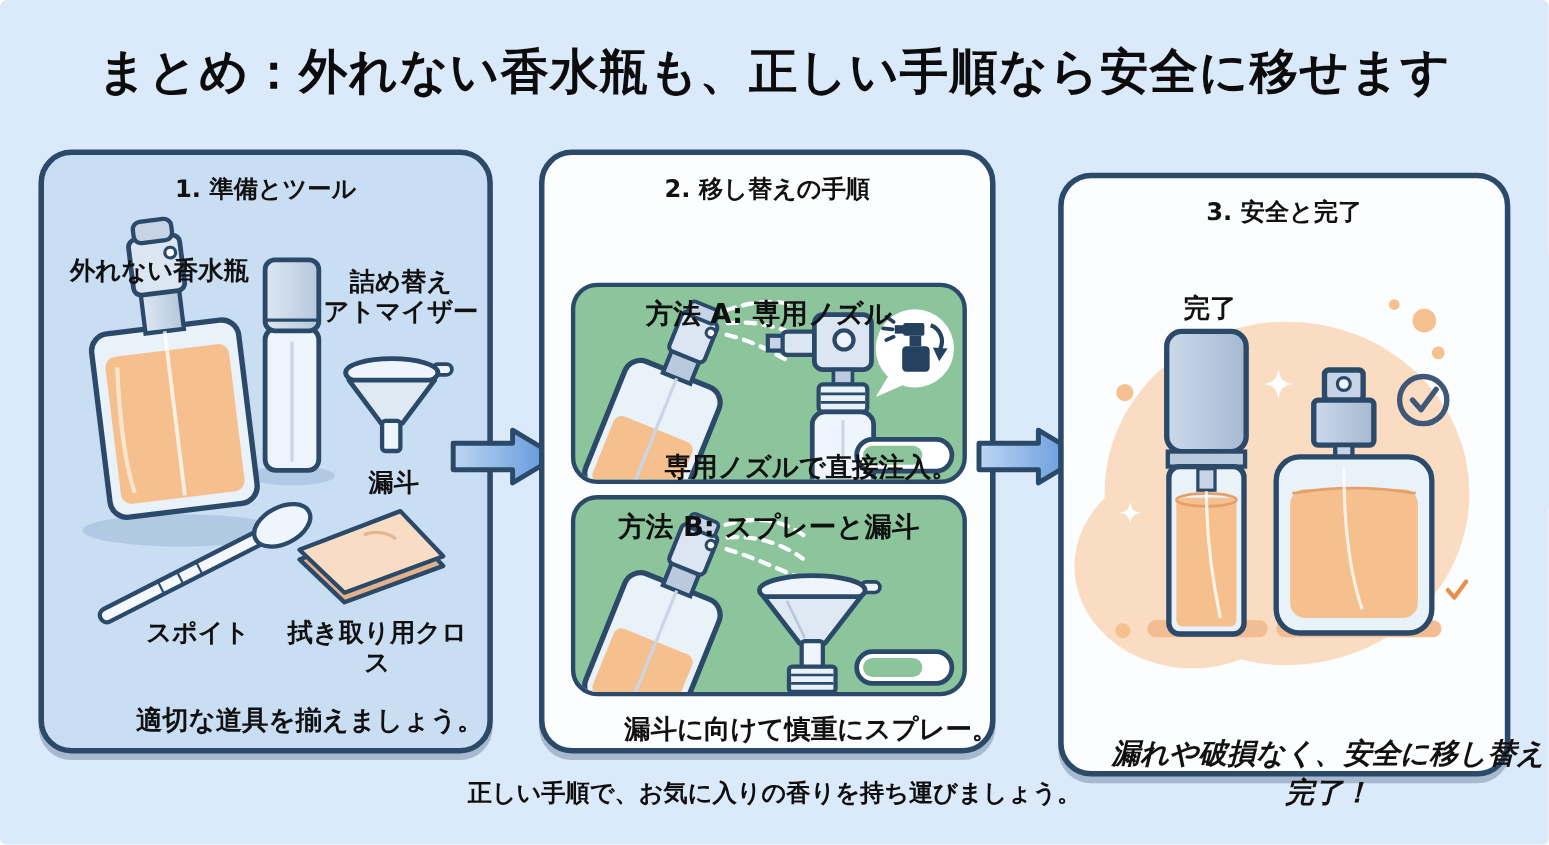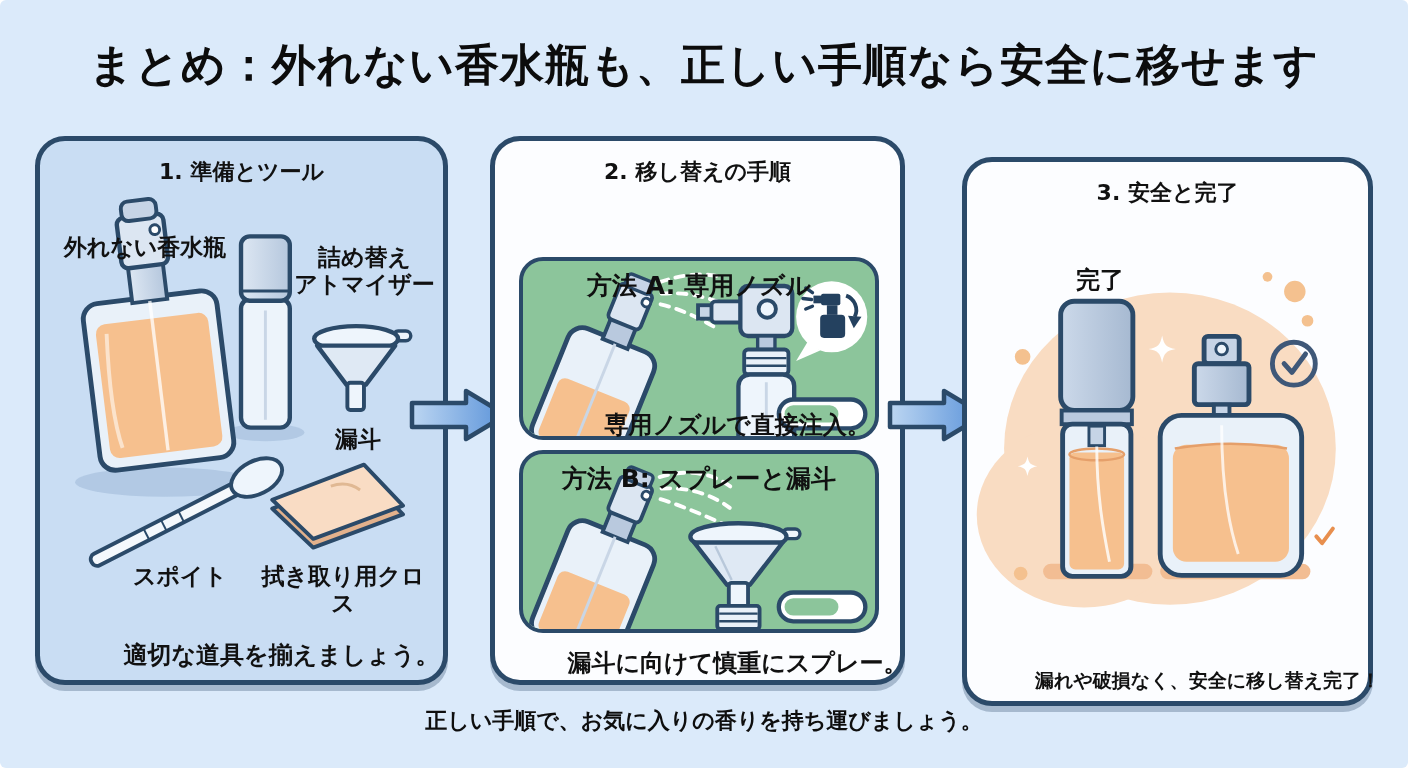--- a/index.html
+++ b/index.html
@@ -262,17 +262,17 @@
       </g>
 
       <g>
         <circle cx="335" cy="205" r="22" fill="none" stroke="#3f5878" stroke-width="5"></circle>
         <path d="M325,205 L333,214 L347,195" fill="none" stroke="#3f5878" stroke-width="5" stroke-linecap="round" stroke-linejoin="round"></path>
       </g>
       <path d="M358,382 L364,389 L375,374" fill="none" stroke="#e88f4e" stroke-width="4" stroke-linecap="round" stroke-linejoin="round"></path>
     </svg>
 
     <div class="lbl" style="left:93px;top:105px;width:80px;font-size:24px;">完了</div>
-    <div class="panel-caption" style="top:506px;font-size:19px;">漏れや破損なく、安全に移し替え完了！</div>
+    <div class="panel-caption" style="top:506px;font-size:26px;font-style:italic;">漏れや破損なく、安全に移し替え完了！</div>
   </section>
 
   <div class="footer">正しい手順で、お気に入りの香りを持ち運びましょう。</div>
 </div>
 
 </body></html>

